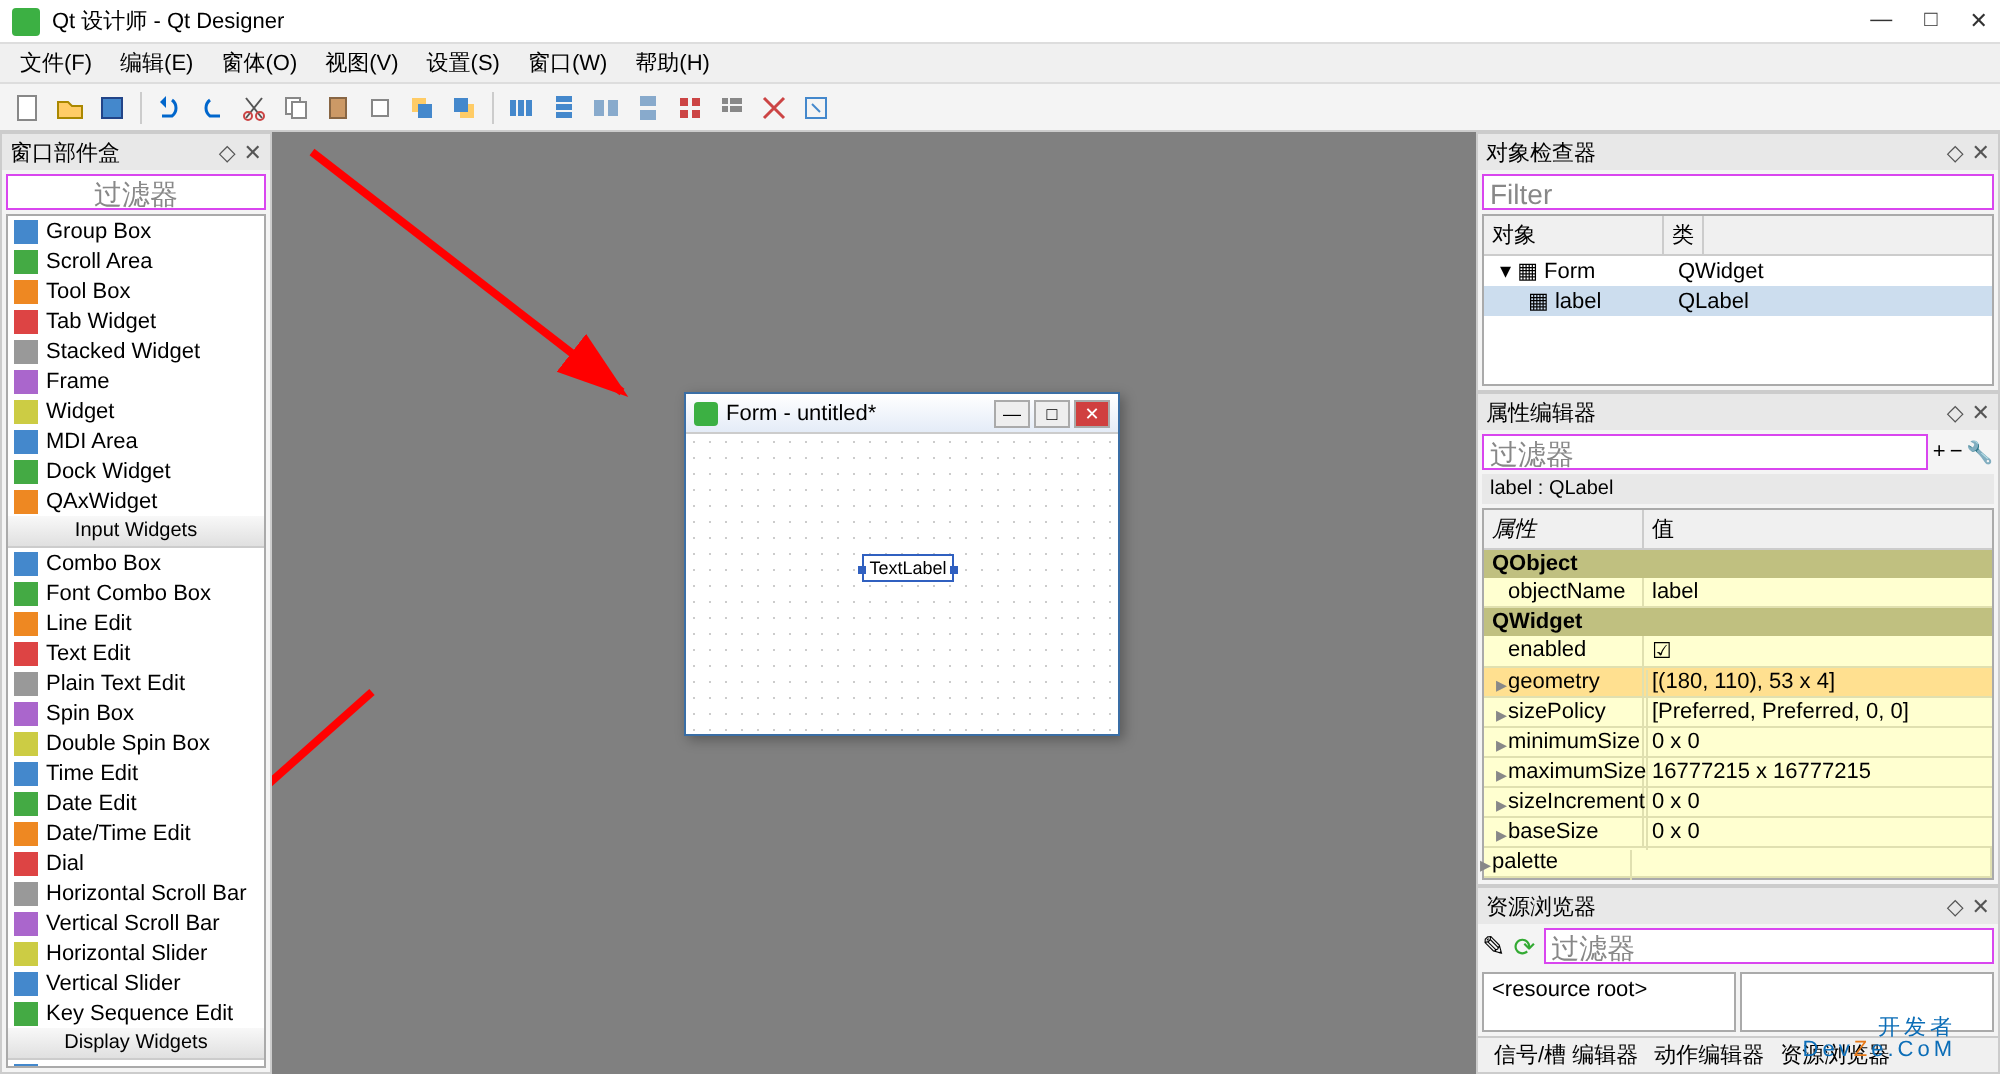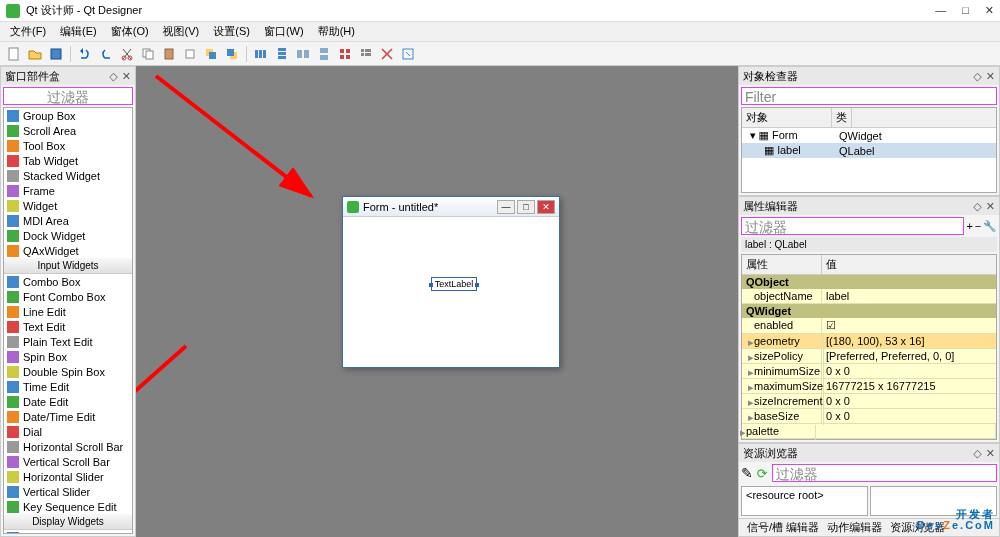--- a/index.html
+++ b/index.html
@@ -51,38 +51,38 @@
 .tree { flex: 1; background: #fff; border: 1px solid #aaa; margin: 0 2px 2px 2px; font-size: 10px; }
 .tree .tr-head { display: flex; background: #f0f0f0; border-bottom: 1px solid #ccc; }
 .tree .tr-head span { padding: 2px 4px; border-right: 1px solid #ccc; }
 .tree .tr-row { display: flex; align-items: center; padding: 1px 4px; gap: 3px; }
 .tree .tr-row.sel { background: #cde; }
 
 .propedit { flex: 0 0 180px; }
 .pe-label { background: #e8e8e8; padding: 2px 4px; font-size: 10px; margin: 0 2px; }
 .proptable { flex: 1; background: #fff; border: 1px solid #aaa; margin: 2px; font-size: 10px; overflow: hidden; }
 .pt-head { display: flex; background: #f0f0f0; border-bottom: 1px solid #ccc; }
-.pt-head span:first-child { width: 80px; padding: 2px 4px; border-right: 1px solid #ccc; }
+.pt-head span:first-child { width: 80px; padding: 2px 4px; border-right: 1px solid #ccc; font-style: italic; }
 .pt-head span:last-child { flex: 1; padding: 2px 4px; }
 .pt-section { background: #c0c080; padding: 1px 4px; font-weight: bold; }
 .pt-row { display: flex; background: #ffffd0; border-bottom: 1px solid #e0e0b0; }
 .pt-row.sel { background: #ffe090; }
 .pt-row span:first-child { width: 80px; padding: 1px 4px 1px 12px; border-right: 1px solid #e0e0b0; }
 .pt-row span:last-child { flex: 1; padding: 1px 4px; }
 .pt-row .exp { position: absolute; margin-left: -10px; color: #888; }
 
 .resbrowser { flex: 1; justify-content: flex-end; }
 .rb-body { flex: 1; display: flex; margin: 2px; gap: 2px; }
 .rb-body > div { flex: 1; background: #fff; border: 1px solid #aaa; padding: 2px 4px; font-size: 10px; }
 
 .bottomtabs { height: 18px; display: flex; align-items: center; gap: 8px; padding: 0 8px; background: #f0f0f0; border-top: 1px solid #ccc; font-size: 10px; }
 
 .arrow { position: absolute; pointer-events: none; }
 
-.watermark { position: absolute; right: 5px; bottom: 6px; text-align: right; font-size: 22px; font-weight: bold; color: #0b6db7; line-height: 1; font-family: Arial; letter-spacing: 2px; }
+.watermark { position: absolute; right: 22px; bottom: 6px; text-align: right; font-size: 22px; font-weight: normal; color: #0b6db7; line-height: 1; font-family: Arial; letter-spacing: 2px; }
 .watermark .z { color: #e67817; }
 
 
 .ic-red{background:#d44;} .ic-blue{background:#48c;} .ic-green{background:#4a4;} .ic-yellow{background:#cc4;} .ic-gray{background:#999;} .ic-orange{background:#e82;} .ic-purple{background:#a6c;}
 </style>
 </head>
 <body>
 
 <div class="titlebar">
   <div class="icon"></div>
@@ -429,21 +429,21 @@
               <span>objectName</span>
               <span>label</span>
             </div>
             <div class="pt-section">QWidget</div>
             <div class="pt-row">
               <span>enabled</span>
               <span>☑</span>
             </div>
             <div class="pt-row sel">
               <span><span class="exp">▸</span>geometry</span>
-              <span>[(180, 100), 53 x 16]</span>
+              <span>[(180, 110), 53 x 4]</span>
             </div>
             <div class="pt-row">
               <span><span class="exp">▸</span>sizePolicy</span>
               <span>[Preferred, Preferred, 0, 0]</span>
             </div>
             <div class="pt-row">
               <span><span class="exp">▸</span>minimumSize</span>
               <span>0 x 0</span>
             </div>
             <div class="pt-row">

